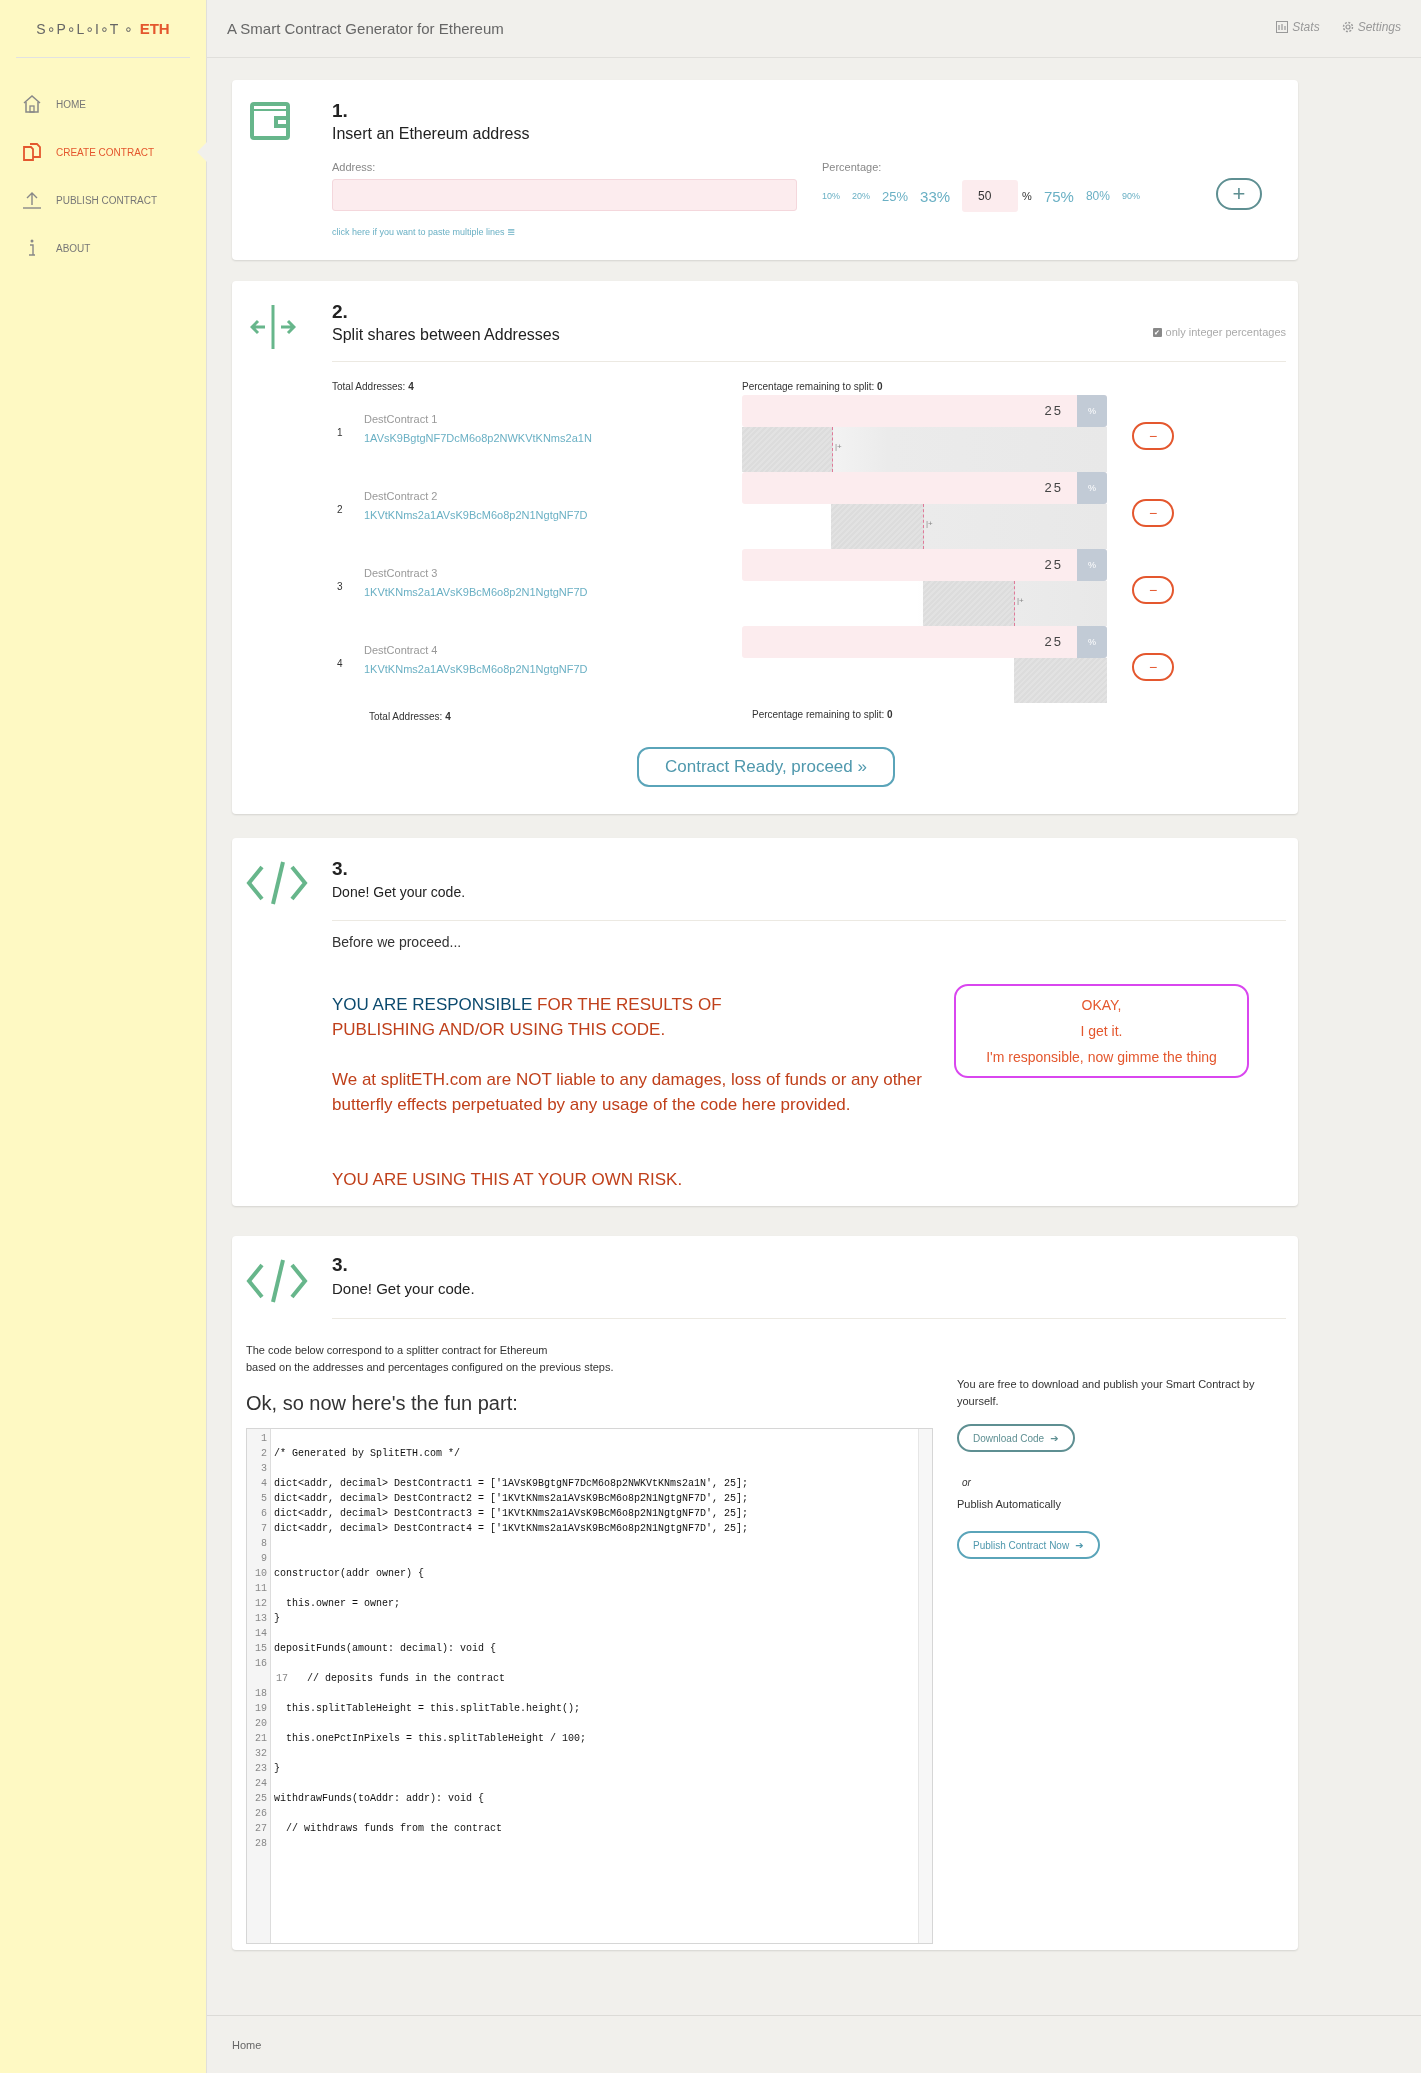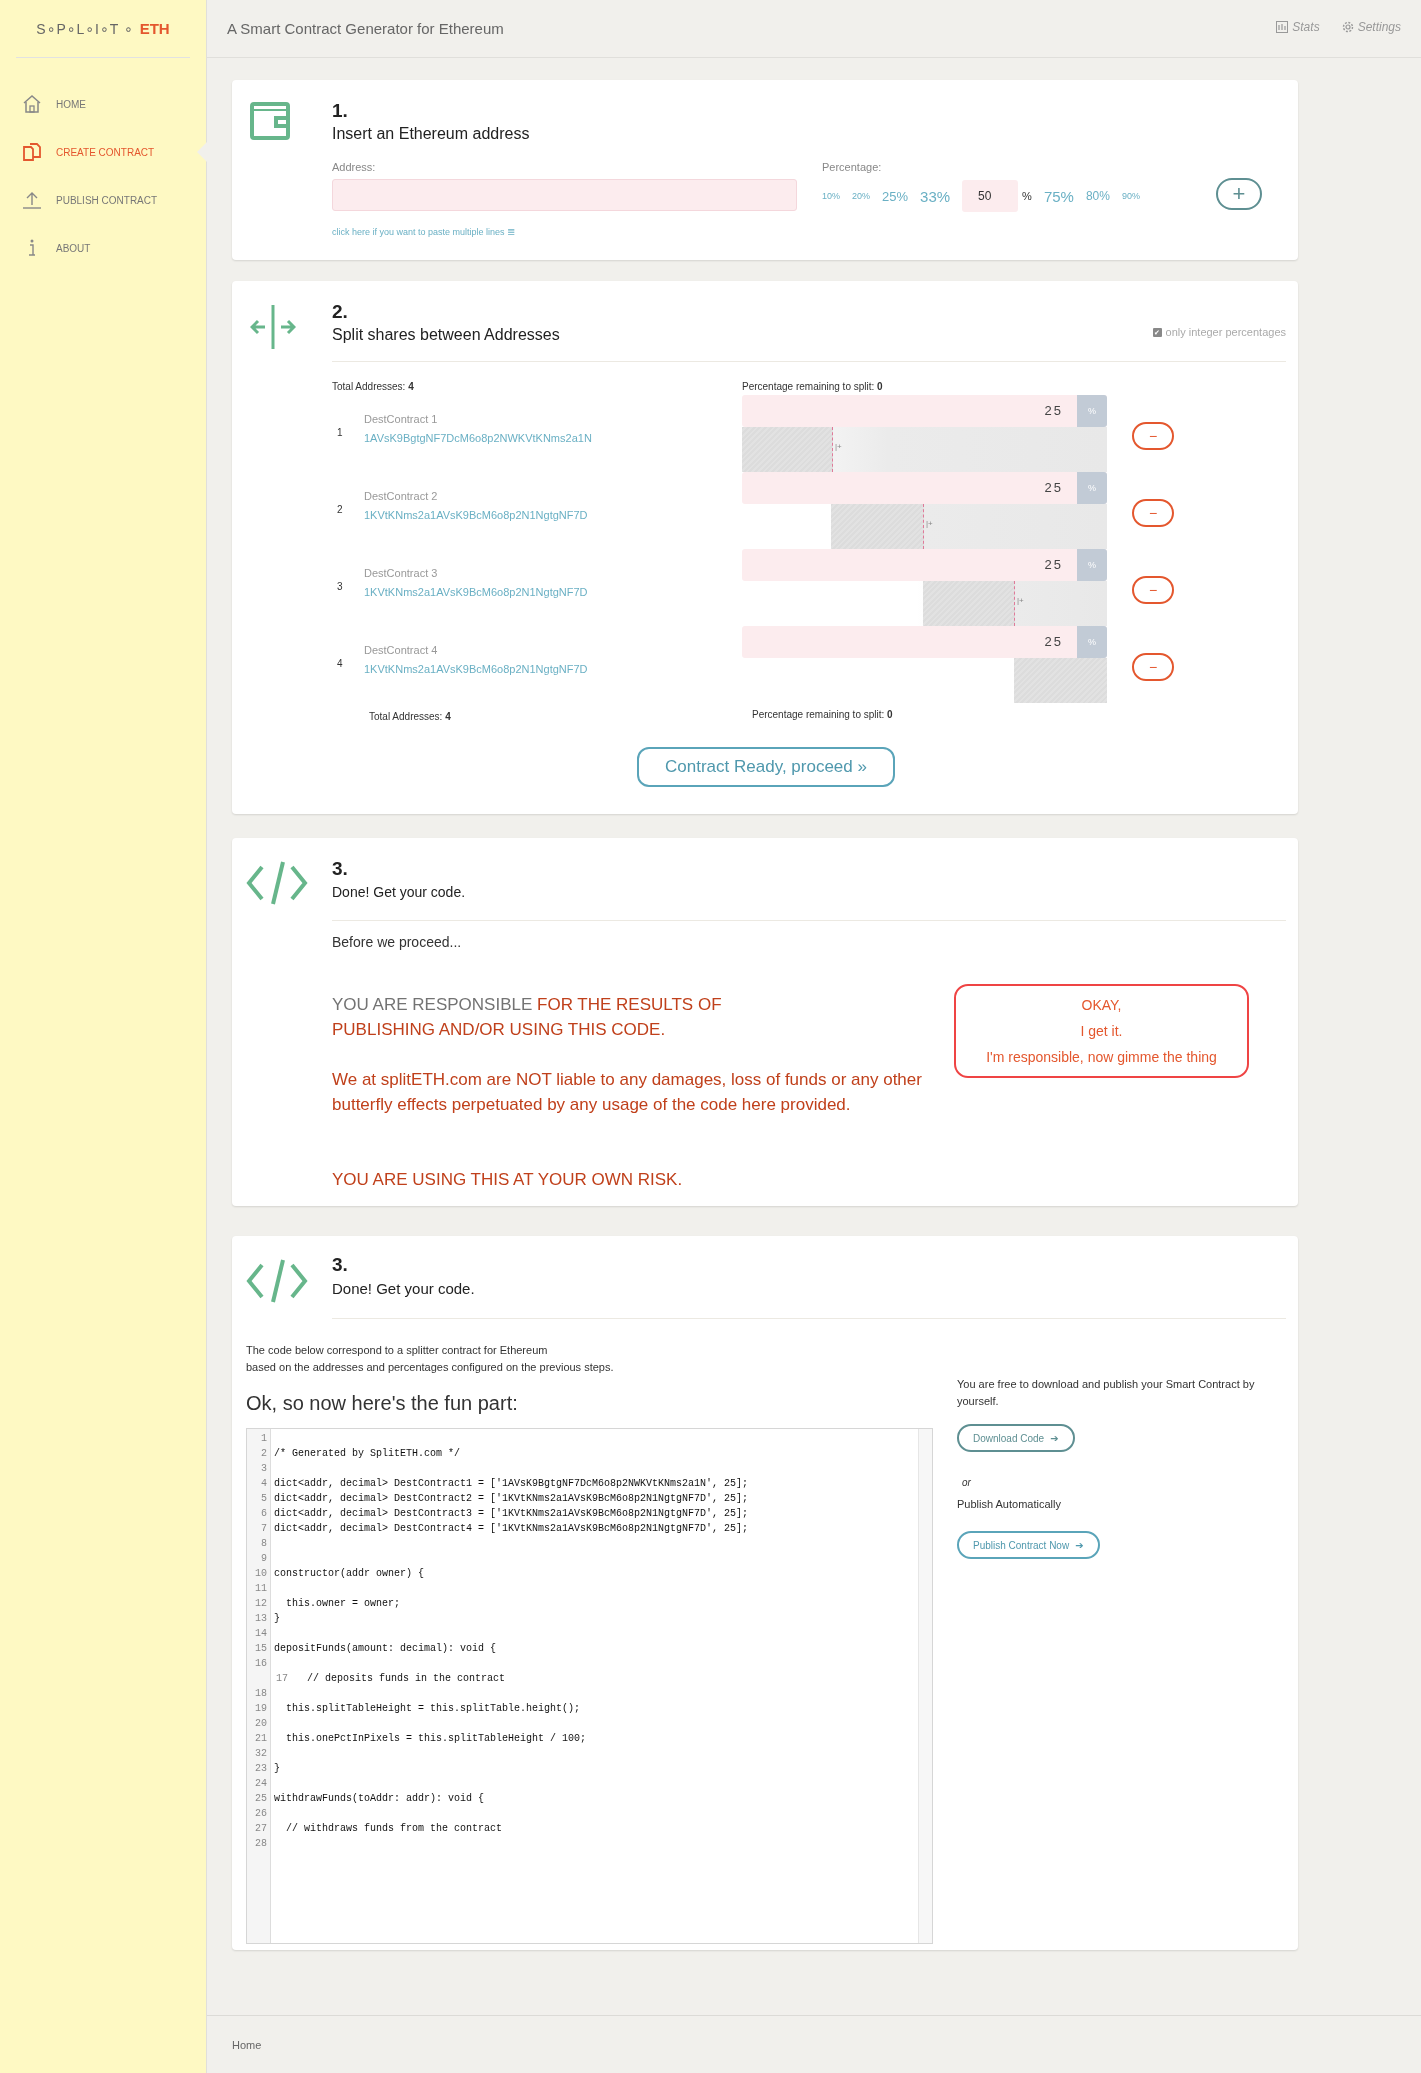--- a/index.html
+++ b/index.html
@@ -52,22 +52,22 @@
   .track.last { background: transparent; }
   .fill { position: absolute; top: 0; height: 45px; background: repeating-linear-gradient(135deg, #dcdcdc 0 2px, #e2e2e2 2px 4px); border-right: 1px dashed #e07a99; }
   .track.last .fill { border-right: none; }
   .handle { position: absolute; top: 15px; font-size: 8px; color: #888; }
   .minus-btn { position: absolute; left: 900px; width: 42px; height: 28px; border: 2px solid #e4572e; border-radius: 14px; display: flex; align-items: center; justify-content: center; color: #e4572e; font-size: 14px; cursor: pointer; }
 
   .proceed-btn { position: absolute; left: 405px; top: 466px; width: 258px; height: 40px; border: 2px solid #5aa4b9; border-radius: 12px; display: flex; align-items: center; justify-content: center; color: #4f98ad; font-size: 17px; cursor: pointer; }
 
   .before { position: absolute; left: 100px; top: 96px; font-size: 14px; color: #333; }
   .warn { position: absolute; left: 100px; font-size: 17px; color: #c0401b; line-height: 25px; }
-  .warn .dark { color: #737373; }
-  .ok-btn { position: absolute; left: 722px; top: 146px; width: 295px; height: 94px; border: 2px solid #ef4444; border-radius: 14px; display: flex; flex-direction: column; align-items: center; justify-content: center; color: #e4572e; font-size: 14px; line-height: 26px; cursor: pointer; }
+  .warn .dark { color: #0c4a6e; }
+  .ok-btn { position: absolute; left: 722px; top: 146px; width: 295px; height: 94px; border: 2px solid #d946ef; border-radius: 14px; display: flex; flex-direction: column; align-items: center; justify-content: center; color: #e4572e; font-size: 14px; line-height: 26px; cursor: pointer; }
 
   .intro { position: absolute; left: 14px; top: 106px; font-size: 11px; color: #333; line-height: 17px; }
   .fun { position: absolute; left: 14px; top: 156px; font-size: 20px; color: #333; }
   .editor { position: absolute; left: 14px; top: 192px; width: 687px; height: 516px; border: 1px solid #d6d6d6; background: #fff; }
   .gutter { position: absolute; left: 0; top: 0; width: 24px; height: 100%; background: #f5f5f5; border-right: 1px solid #ddd; }
   .editor-scroll { position: absolute; right: 0; top: 0; width: 14px; height: 100%; background: #f7f7f7; border-left: 1px solid #e6e6e6; }
   .code-line { position: absolute; left: 0; height: 15px; font-family: "Liberation Mono", "DejaVu Sans Mono", monospace; font-size: 10px; color: #111; white-space: pre; display: flex; }
   .code-line .ln { width: 22px; text-align: right; color: #888; padding-right: 2px; }
   .code-line .tx { padding-left: 5px; }
 

